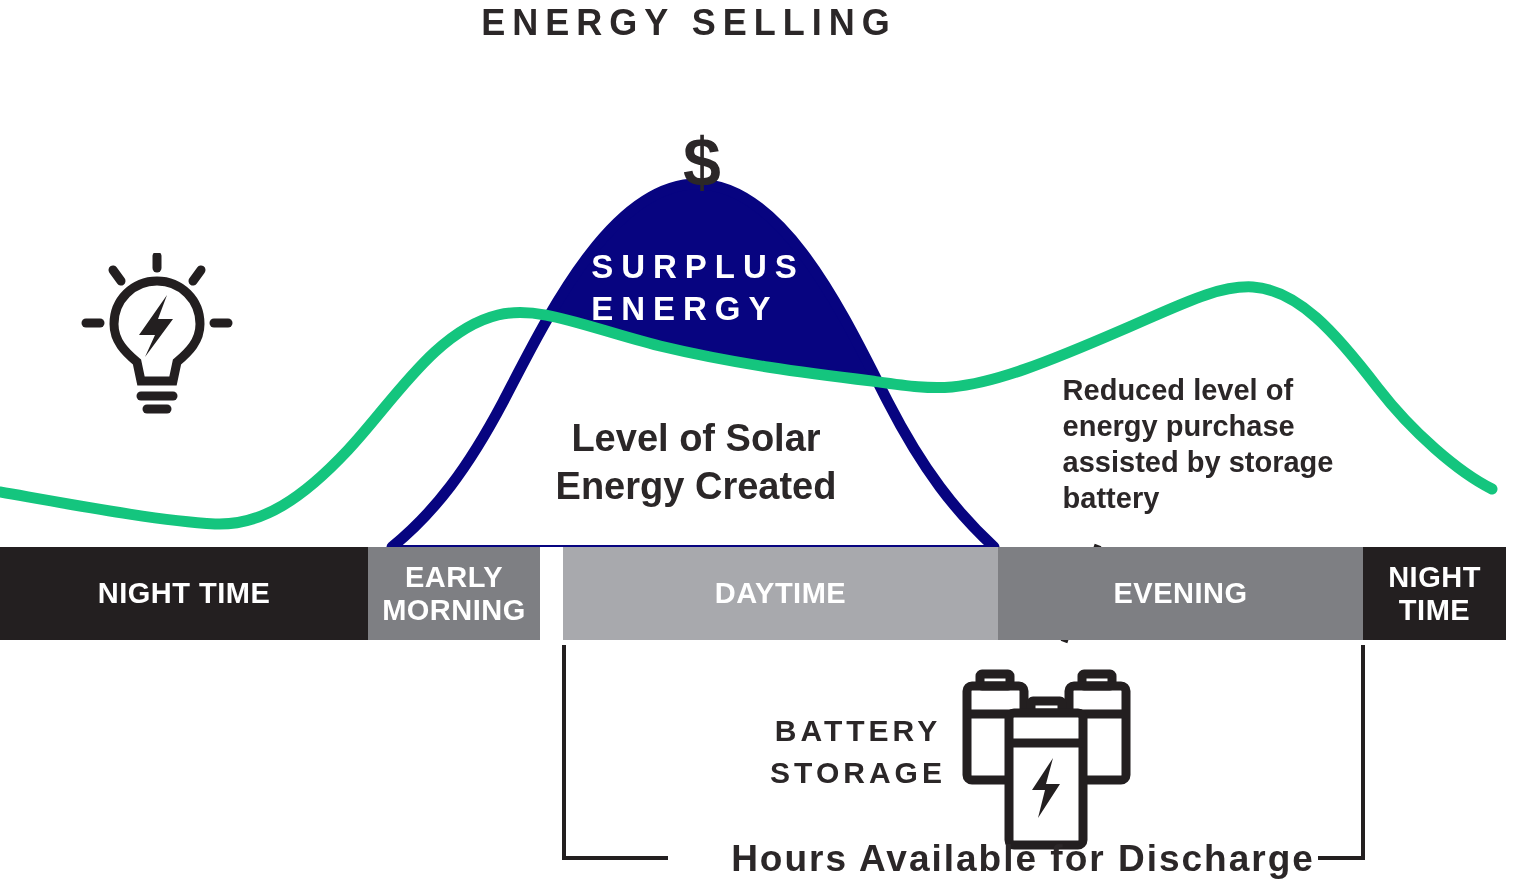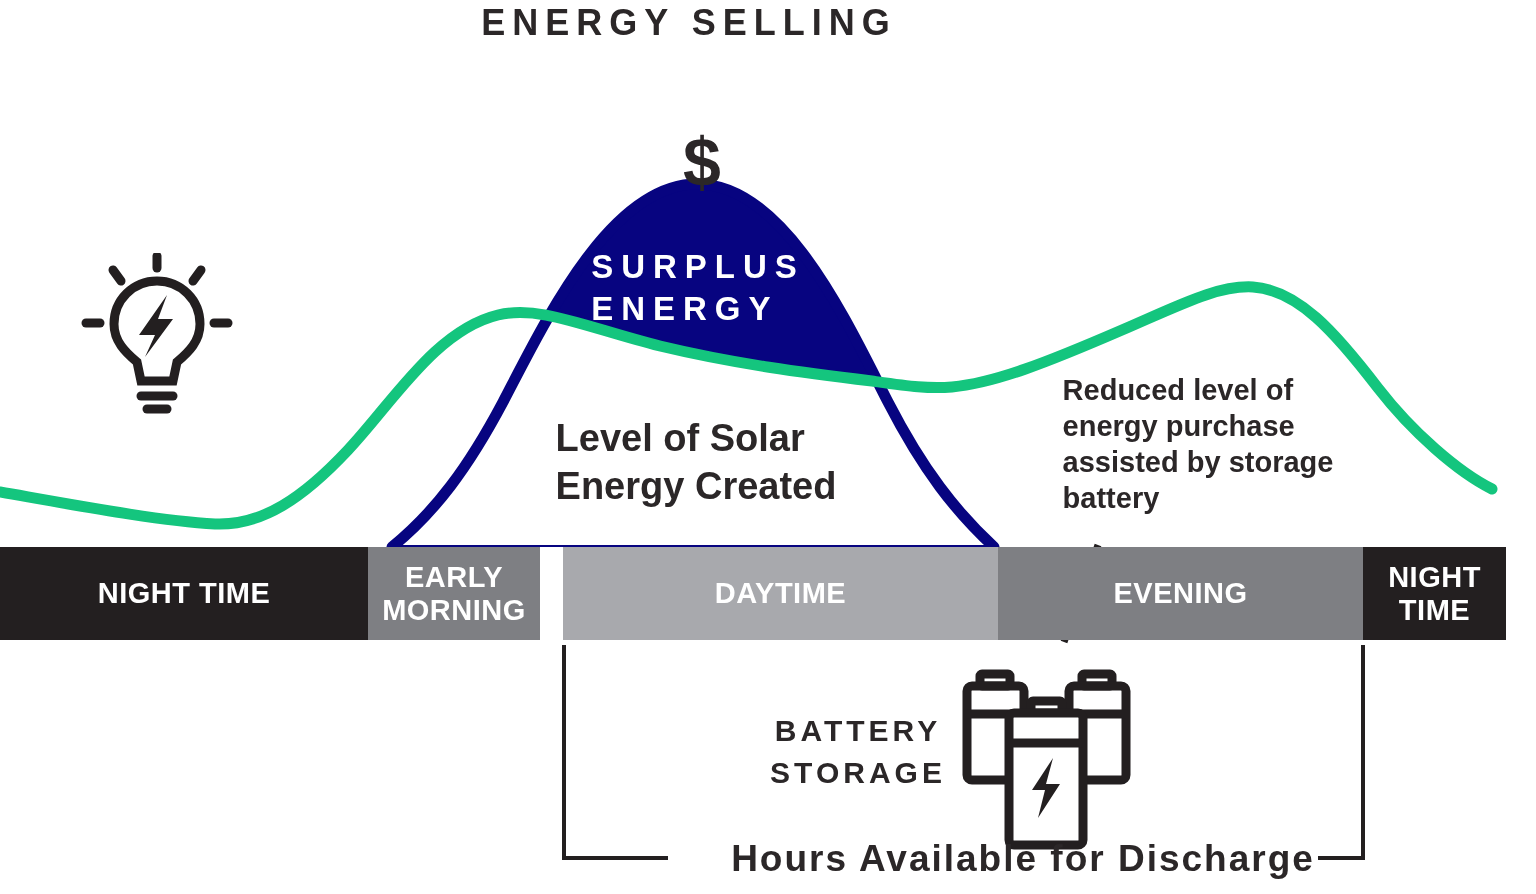--- a/index.html
+++ b/index.html
@@ -19,21 +19,21 @@
   .stroke-dark{stroke:var(--bardark);}
   .fill-dark{fill:var(--bardark);}
 
   .title{left:689px;top:2px;transform:translateX(-50%);
     font-size:36px;font-weight:bold;letter-spacing:7px;color:var(--dark);white-space:nowrap;}
   .dollar{left:702px;top:128px;transform:translateX(-50%);
     font-size:68px;font-weight:bold;color:var(--dark);line-height:68px;}
   .surplus{left:698px;top:246px;transform:translateX(-50%);text-align:left;
     font-size:33px;font-weight:bold;letter-spacing:8px;line-height:42px;
     color:var(--white);white-space:pre-line;}
-  .solar-label{left:696px;top:414px;transform:translateX(-50%);
+  .solar-label{left:696px;top:414px;transform:translateX(-50%);text-align:center;
     font-size:38px;font-weight:bold;line-height:48px;color:var(--dark);white-space:pre-line;}
   .consumption-label{left:25px;top:431px;font-size:31px;font-weight:bold;color:var(--dark);white-space:nowrap;}
   .reduced-label{left:1198px;top:372px;transform:translateX(-50%);
     font-size:29px;font-weight:bold;line-height:36px;color:var(--dark);white-space:pre-line;}
   .battery-label{left:858px;top:710px;transform:translateX(-50%);text-align:center;
     font-size:30px;font-weight:bold;letter-spacing:4px;line-height:42px;
     color:var(--dark);white-space:pre-line;}
   .hours-label{left:993px;top:838px;transform:translateX(-50%);
     font-size:37px;font-weight:bold;letter-spacing:2px;color:var(--dark);white-space:nowrap;margin-left:30px;}
 

